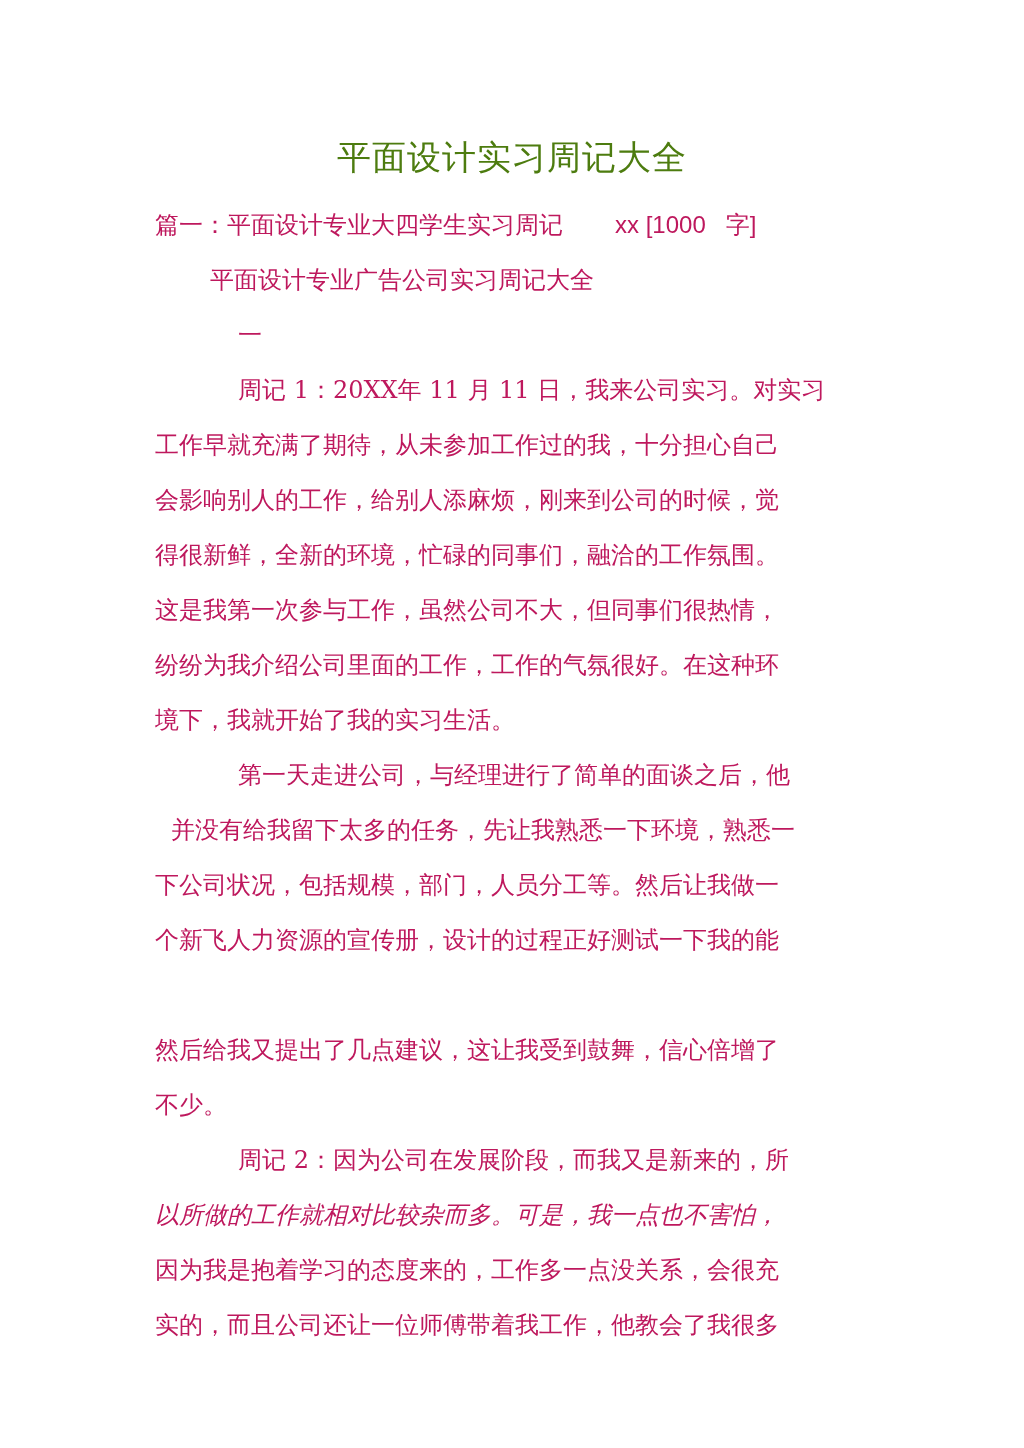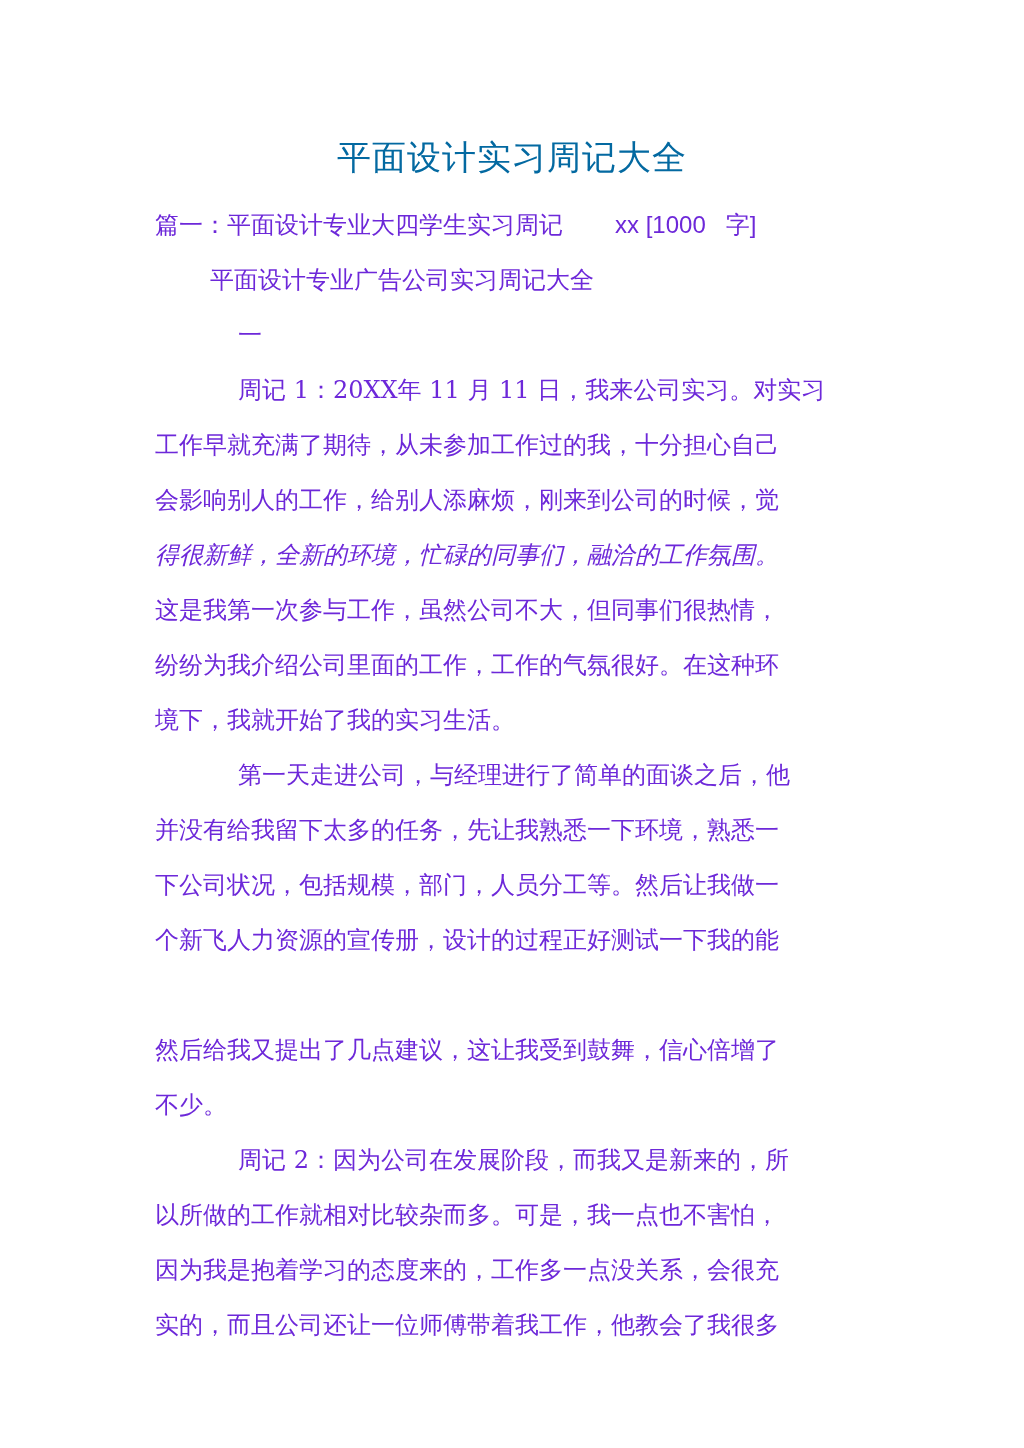--- a/index.html
+++ b/index.html
@@ -24,29 +24,29 @@
     }
     .title {
       position: absolute;
       left: 0;
       width: 1024px;
       top: 132px;
       text-align: center;
       font-size: 34px;
       line-height: 50px;
       letter-spacing: 1px;
-      color: #0369a1;
+      color: #4d7c0f;
     }
     .line {
       position: absolute;
       left: 155px;
       font-size: 24px;
       line-height: 34px;
       white-space: pre;
-      color: #6d28d9;
+      color: #be185d;
     }
     .indent { left: 238px; }
     .indent-sub { left: 210px; }
     .latin {
       font-family: "Liberation Sans", "DejaVu Sans", sans-serif;
     }
   </style>
 </head>
 <body>
 
@@ -56,30 +56,30 @@
 
   <div class="line" style="top:208px;"><span>篇一：平面设计专业大四学生实习周记</span><span class="latin" style="margin-left:52px;">xx [1000   字]</span></div>
 
   <div class="line indent-sub" style="top:263px;">平面设计专业广告公司实习周记大全</div>
 
   <div class="line indent" style="top:318px;">一</div>
 
   <div class="line indent" style="top:373px;">周记 1：20XX年 11 月 11 日，我来公司实习。对实习</div>
   <div class="line" style="top:428px;text-align:right;">工作早就充满了期待，从未参加工作过的我，十分担心自己</div>
   <div class="line" style="top:483px;">会影响别人的工作，给别人添麻烦，刚来到公司的时候，觉</div>
-  <div class="line" style="top:538px;font-style:italic;">得很新鲜，全新的环境，忙碌的同事们，融洽的工作氛围。</div>
+  <div class="line" style="top:538px;">得很新鲜，全新的环境，忙碌的同事们，融洽的工作氛围。</div>
   <div class="line" style="top:593px;">这是我第一次参与工作，虽然公司不大，但同事们很热情，</div>
   <div class="line" style="top:648px;">纷纷为我介绍公司里面的工作，工作的气氛很好。在这种环</div>
   <div class="line" style="top:703px;">境下，我就开始了我的实习生活。</div>
 
   <div class="line indent" style="top:758px;">第一天走进公司，与经理进行了简单的面谈之后，他</div>
-  <div class="line" style="top:813px;">并没有给我留下太多的任务，先让我熟悉一下环境，熟悉一</div>
+  <div class="line" style="top:813px;margin-left:16px;">并没有给我留下太多的任务，先让我熟悉一下环境，熟悉一</div>
   <div class="line" style="top:868px;">下公司状况，包括规模，部门，人员分工等。然后让我做一</div>
   <div class="line" style="top:923px;">个新飞人力资源的宣传册，设计的过程正好测试一下我的能</div>
   <div class="line" style="top:1033px;">然后给我又提出了几点建议，这让我受到鼓舞，信心倍增了</div>
   <div class="line" style="top:1088px;">不少。</div>
 
   <div class="line indent" style="top:1143px;">周记 2：因为公司在发展阶段，而我又是新来的，所</div>
-  <div class="line" style="top:1198px;">以所做的工作就相对比较杂而多。可是，我一点也不害怕，</div>
+  <div class="line" style="top:1198px;font-style:italic;">以所做的工作就相对比较杂而多。可是，我一点也不害怕，</div>
   <div class="line" style="top:1253px;text-align:center;">因为我是抱着学习的态度来的，工作多一点没关系，会很充</div>
   <div class="line" style="top:1308px;">实的，而且公司还让一位师傅带着我工作，他教会了我很多</div>
 
 </div>
 
 </body></html>

